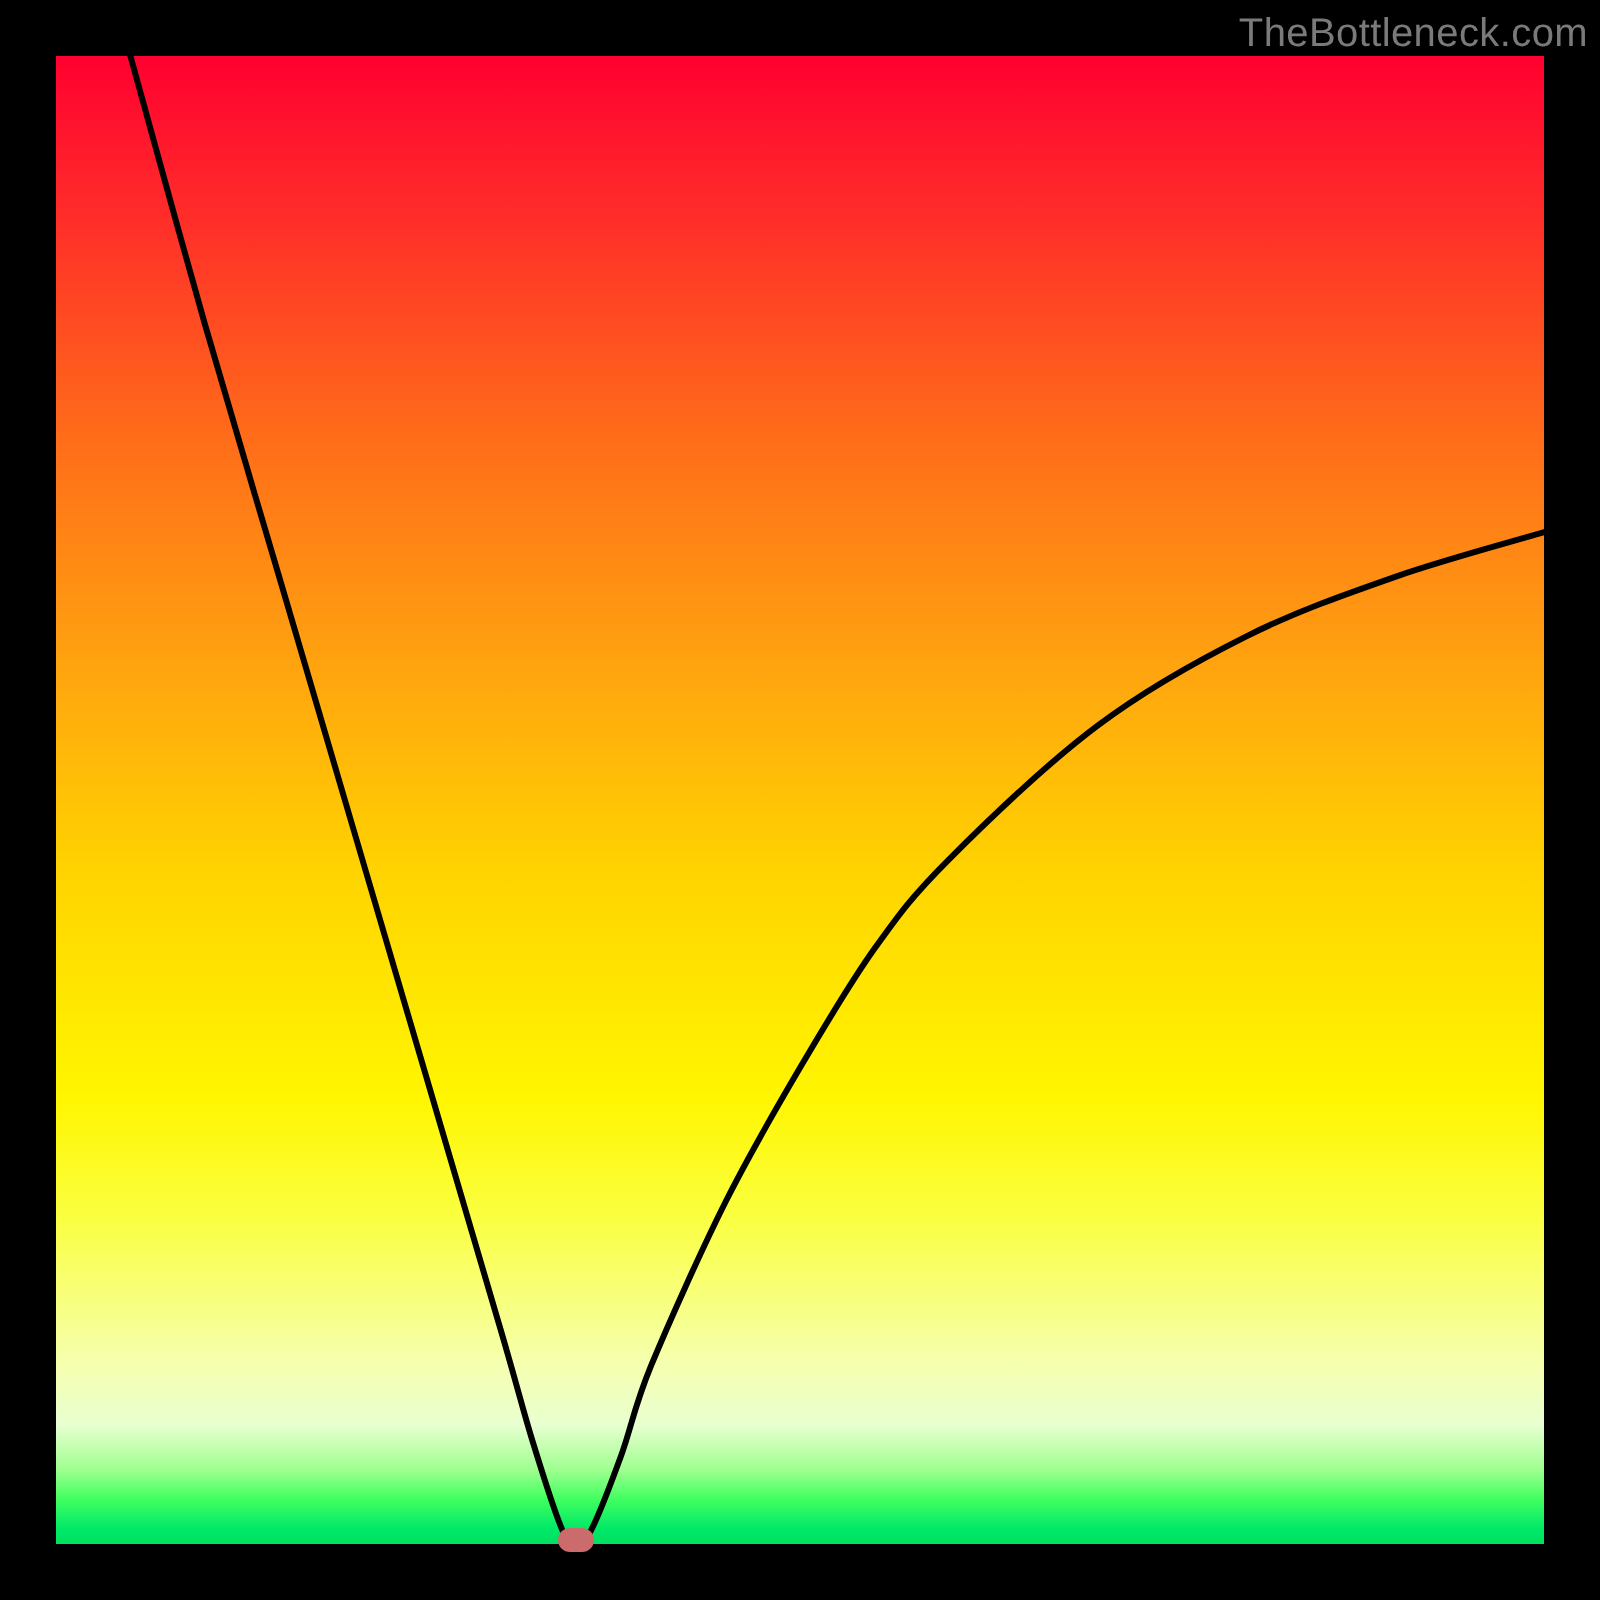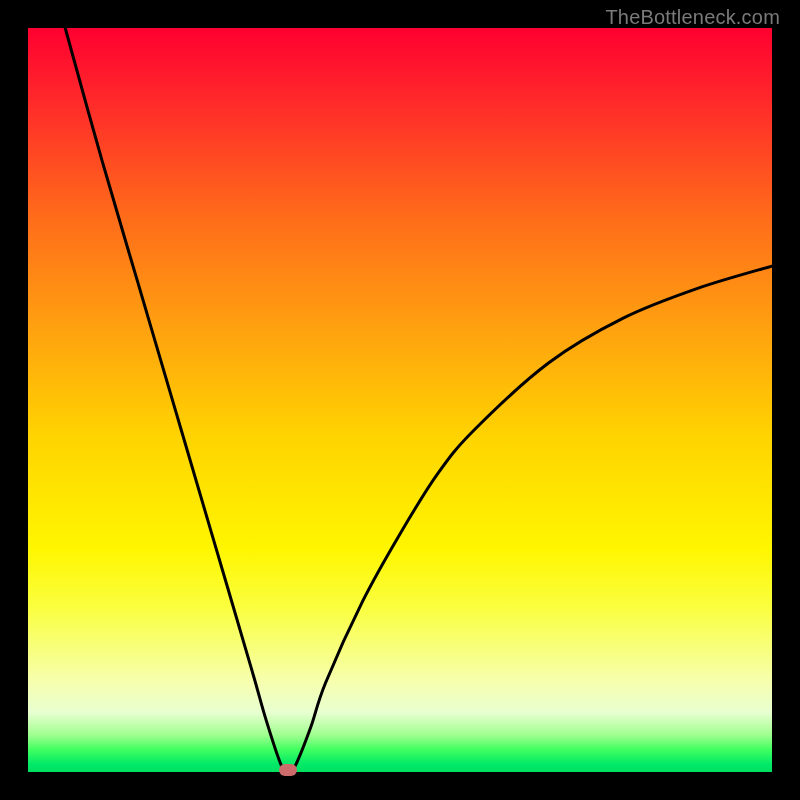--- a/index.html
+++ b/index.html
@@ -29,21 +29,21 @@
       #e8ffd0 92%,
       #a0ff90 95%,
       #40ff60 97%,
       #00e868 99%,
       #00e060 100%
     );
   }
   .watermark {
     position: absolute;
     top: 6px;
-    right: 20px;
+    right: 6px;
     color: #7a7a7a;
     font-size: 20px;
     letter-spacing: 0.2px;
   }
   svg.curve {
     position: absolute;
     left: 0;
     top: 0;
     width: 744px;
     height: 744px;

